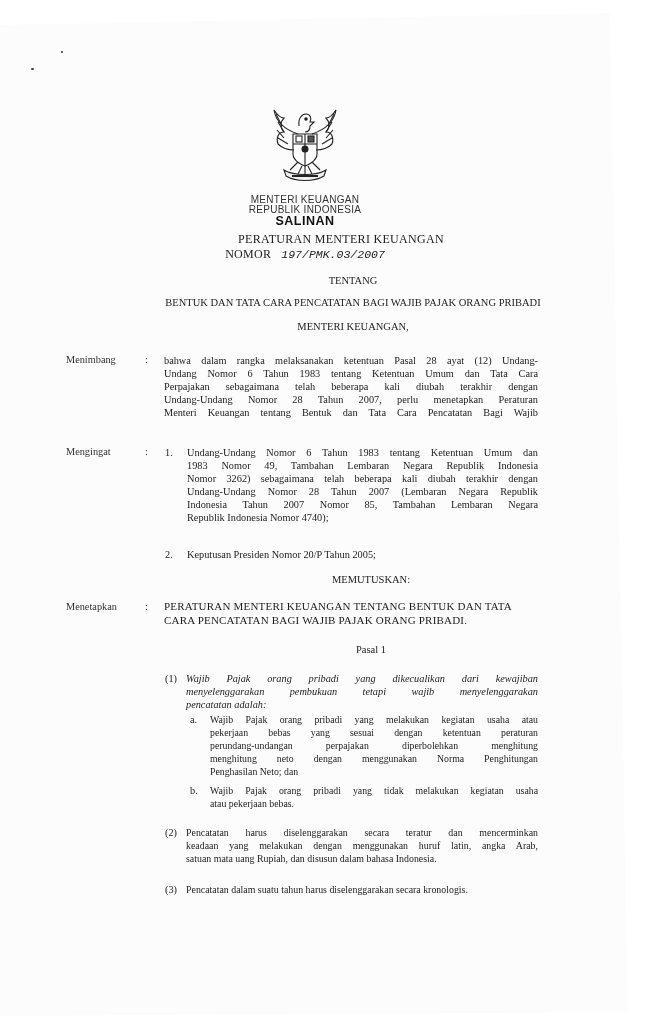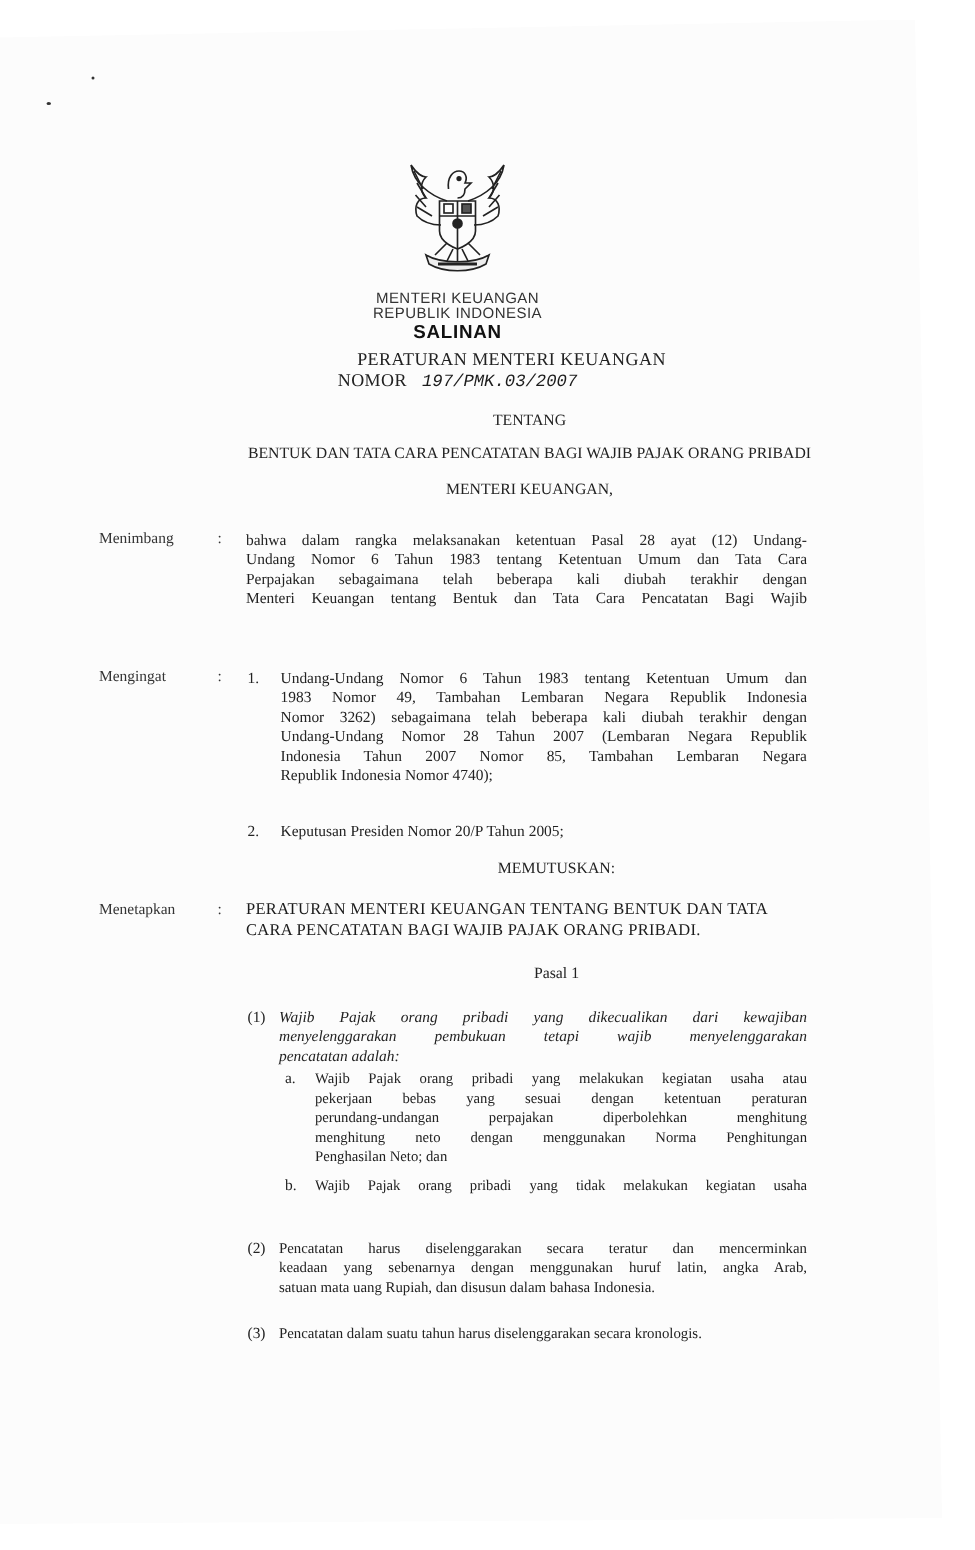--- a/index.html
+++ b/index.html
@@ -73,20 +73,21 @@
 <div class="center sec" style="top:275px;">TENTANG</div>
 <div class="center sec" style="top:297px;">BENTUK DAN TATA CARA PENCATATAN BAGI WAJIB PAJAK ORANG PRIBADI</div>
 <div class="center sec" style="top:321px;">MENTERI KEUANGAN,</div>
 
 <div class="label" style="top:354px;">Menimbang</div>
 <div class="colon" style="top:354px;">:</div>
 <div class="para body" style="left:164px;top:354px;width:374px;">
   <div style="text-align-last:justify">bahwa dalam rangka melaksanakan ketentuan Pasal 28 ayat (12) Undang-</div>
   <div style="text-align-last:justify">Undang Nomor 6 Tahun 1983 tentang Ketentuan Umum dan Tata Cara</div>
   <div style="text-align-last:justify">Perpajakan sebagaimana telah beberapa kali diubah terakhir dengan</div>
+  <div style="text-align-last:justify">Undang-Undang Nomor 28 Tahun 2007, perlu menetapkan Peraturan</div>
   <div style="text-align-last:justify">Menteri Keuangan tentang Bentuk dan Tata Cara Pencatatan Bagi Wajib</div>
 </div>
 
 <div class="label" style="top:446px;">Mengingat</div>
 <div class="colon" style="top:446px;">:</div>
 <div class="num body" style="left:165px;top:446px;">1.</div>
 <div class="para body" style="left:187px;top:446px;width:351px;">
   <div style="text-align-last:justify">Undang-Undang Nomor 6 Tahun 1983 tentang Ketentuan Umum dan</div>
   <div style="text-align-last:justify">1983 Nomor 49, Tambahan Lembaran Negara Republik Indonesia</div>
   <div style="text-align-last:justify">Nomor 3262) sebagaimana telah beberapa kali diubah terakhir dengan</div>
@@ -120,25 +121,26 @@
 <div class="para body" style="left:210px;top:713px;width:328px;font-size:9.8px;">
   <div style="text-align-last:justify">Wajib Pajak orang pribadi yang melakukan kegiatan usaha atau</div>
   <div style="text-align-last:justify">pekerjaan bebas yang sesuai dengan ketentuan peraturan</div>
   <div style="text-align-last:justify">perundang-undangan perpajakan diperbolehkan menghitung</div>
   <div style="text-align-last:justify">menghitung neto dengan menggunakan Norma Penghitungan</div>
   <div>Penghasilan Neto; dan</div>
 </div>
 <div class="num body" style="left:190px;top:784px;">b.</div>
 <div class="para body" style="left:210px;top:784px;width:328px;font-size:9.8px;">
   <div style="text-align-last:justify">Wajib Pajak orang pribadi yang tidak melakukan kegiatan usaha</div>
+  <div>atau pekerjaan bebas.</div>
 </div>
 
 <div class="num body" style="left:165px;top:826px;">(2)</div>
 <div class="para body" style="left:186px;top:826px;width:352px;font-size:9.9px;">
   <div style="text-align-last:justify">Pencatatan harus diselenggarakan secara teratur dan mencerminkan</div>
-  <div style="text-align-last:justify">keadaan yang sebenarnya dengan menggunakan huruf latin, angka Arab,</div>
+  <div style="text-align-last:justify">keadaan yang melakukan dengan menggunakan huruf latin, angka Arab,</div>
   <div>satuan mata uang Rupiah, dan disusun dalam bahasa Indonesia.</div>
 </div>
 
 <div class="num body" style="left:165px;top:883px;">(3)</div>
 <div class="para body" style="left:186px;top:883px;width:352px;font-size:9.9px;">
   <div>Pencatatan dalam suatu tahun harus diselenggarakan secara kronologis.</div>
 </div>
 
 </body></html>

